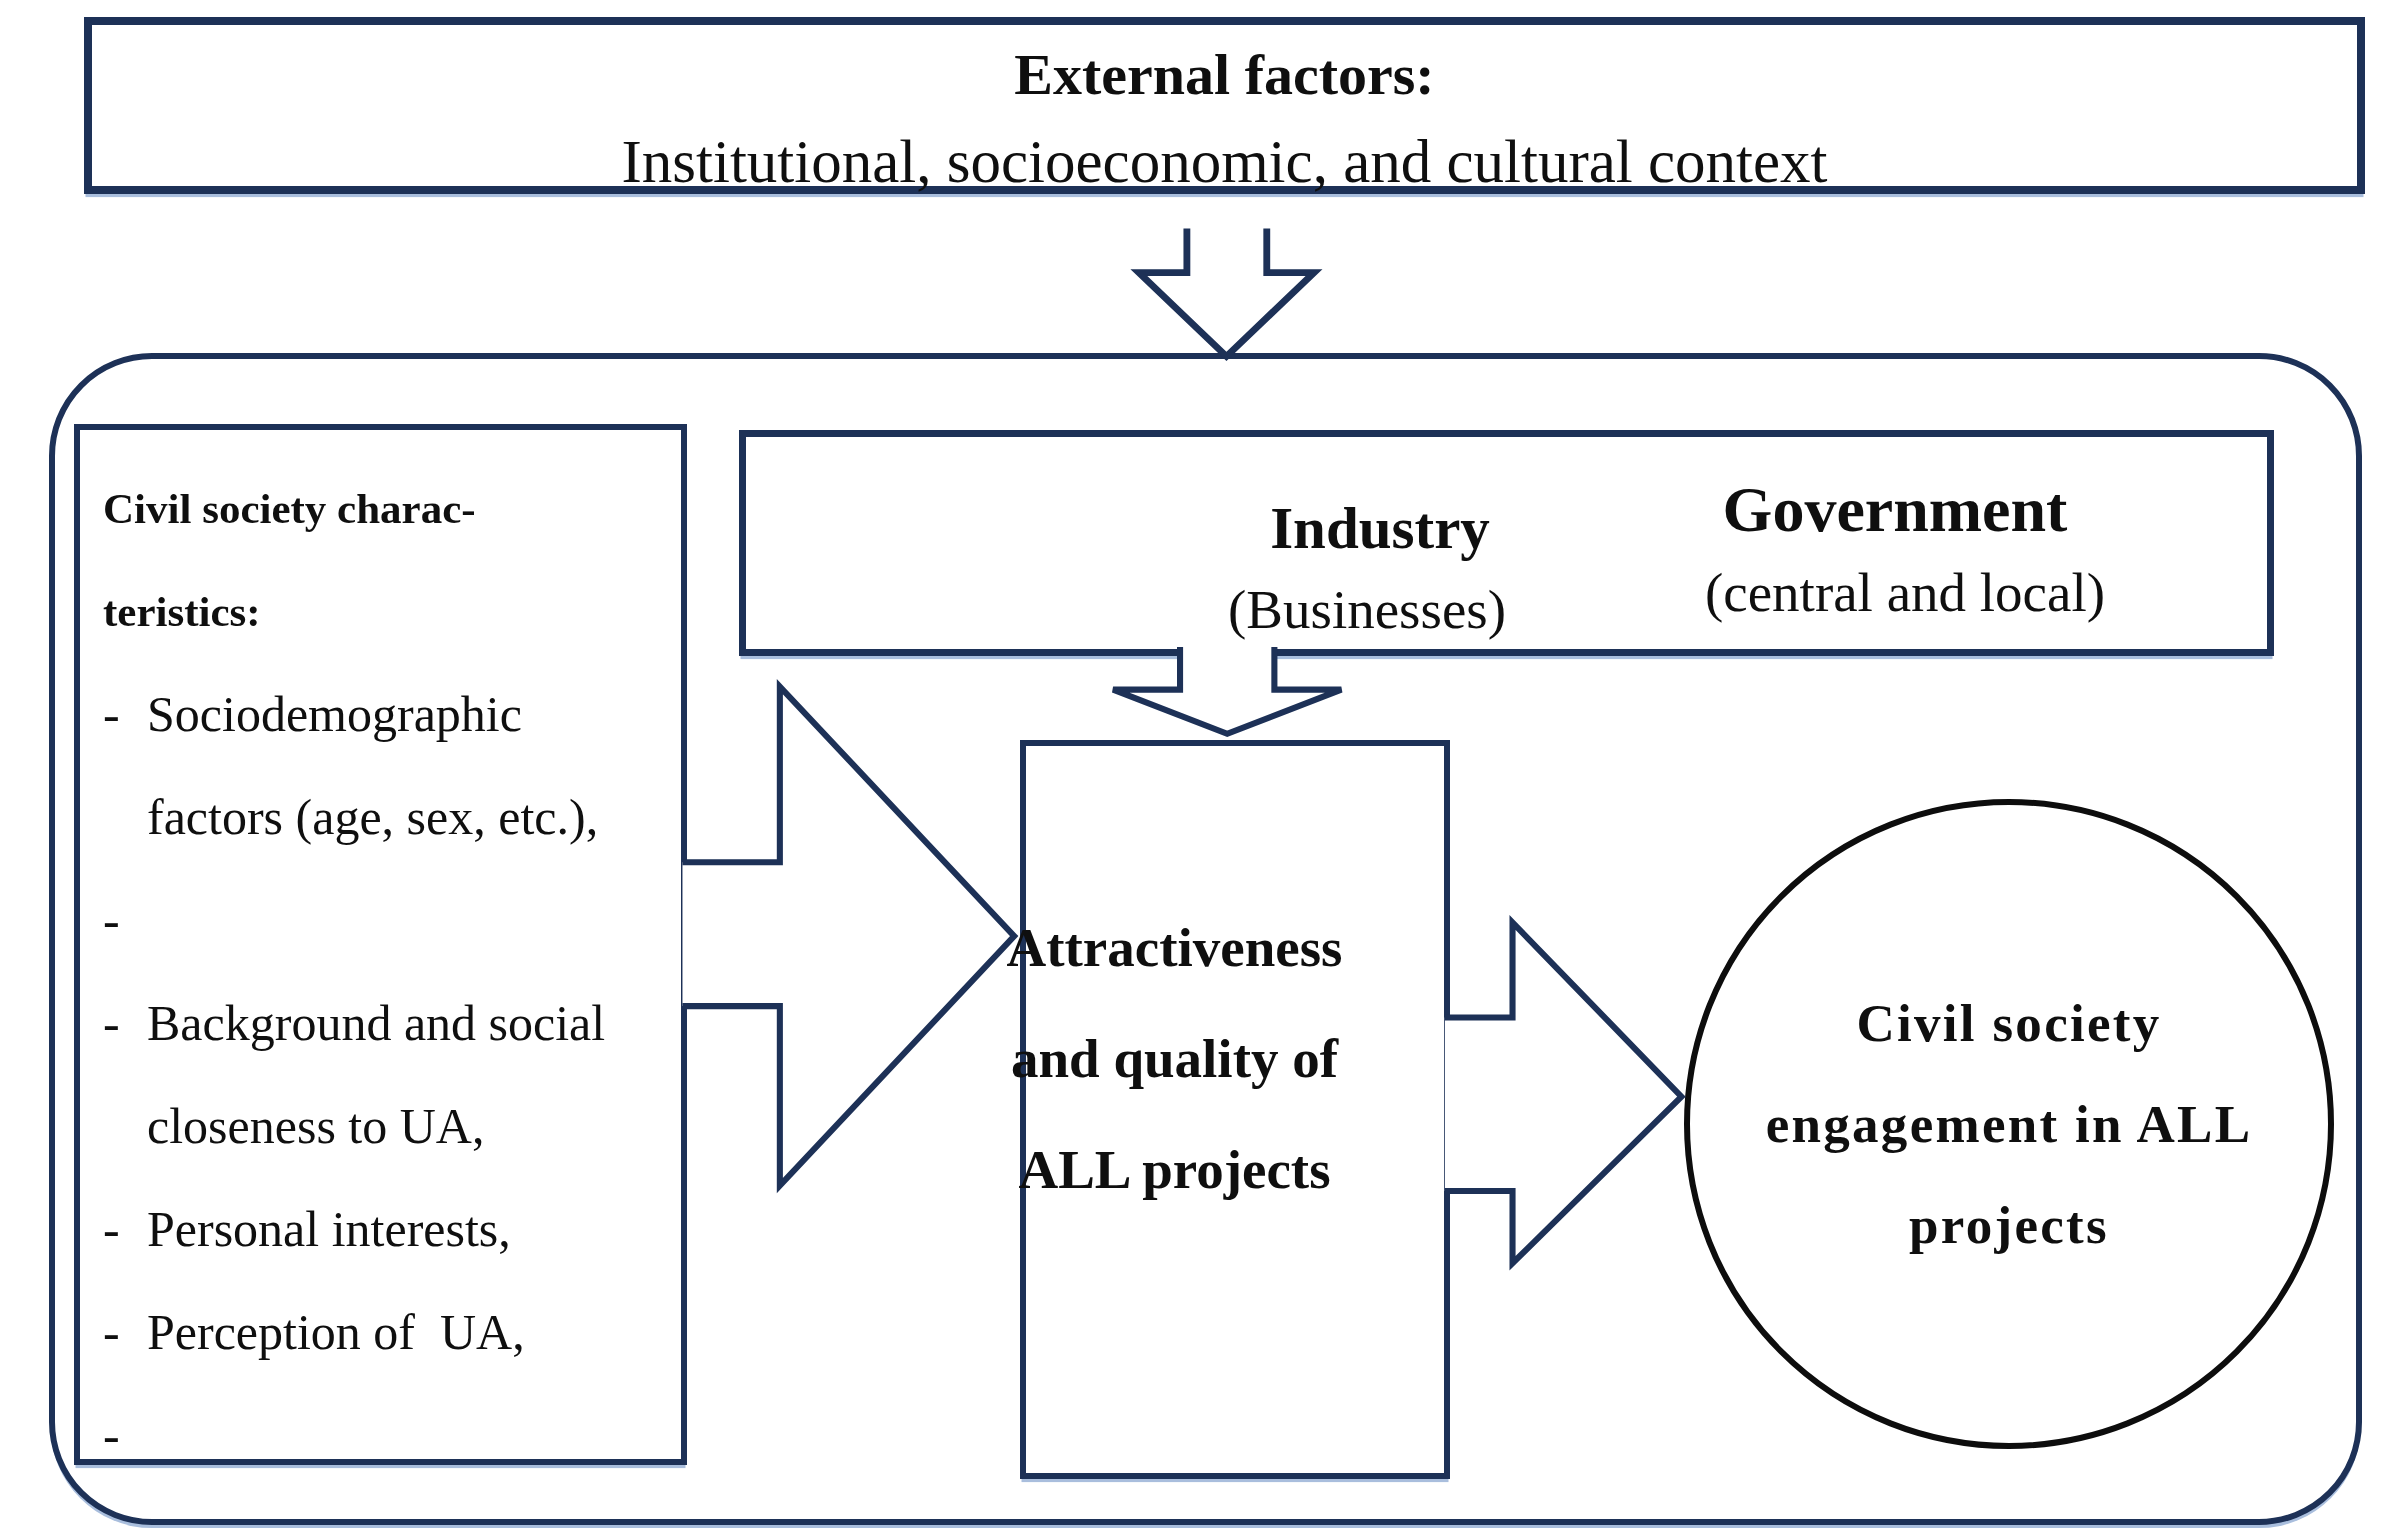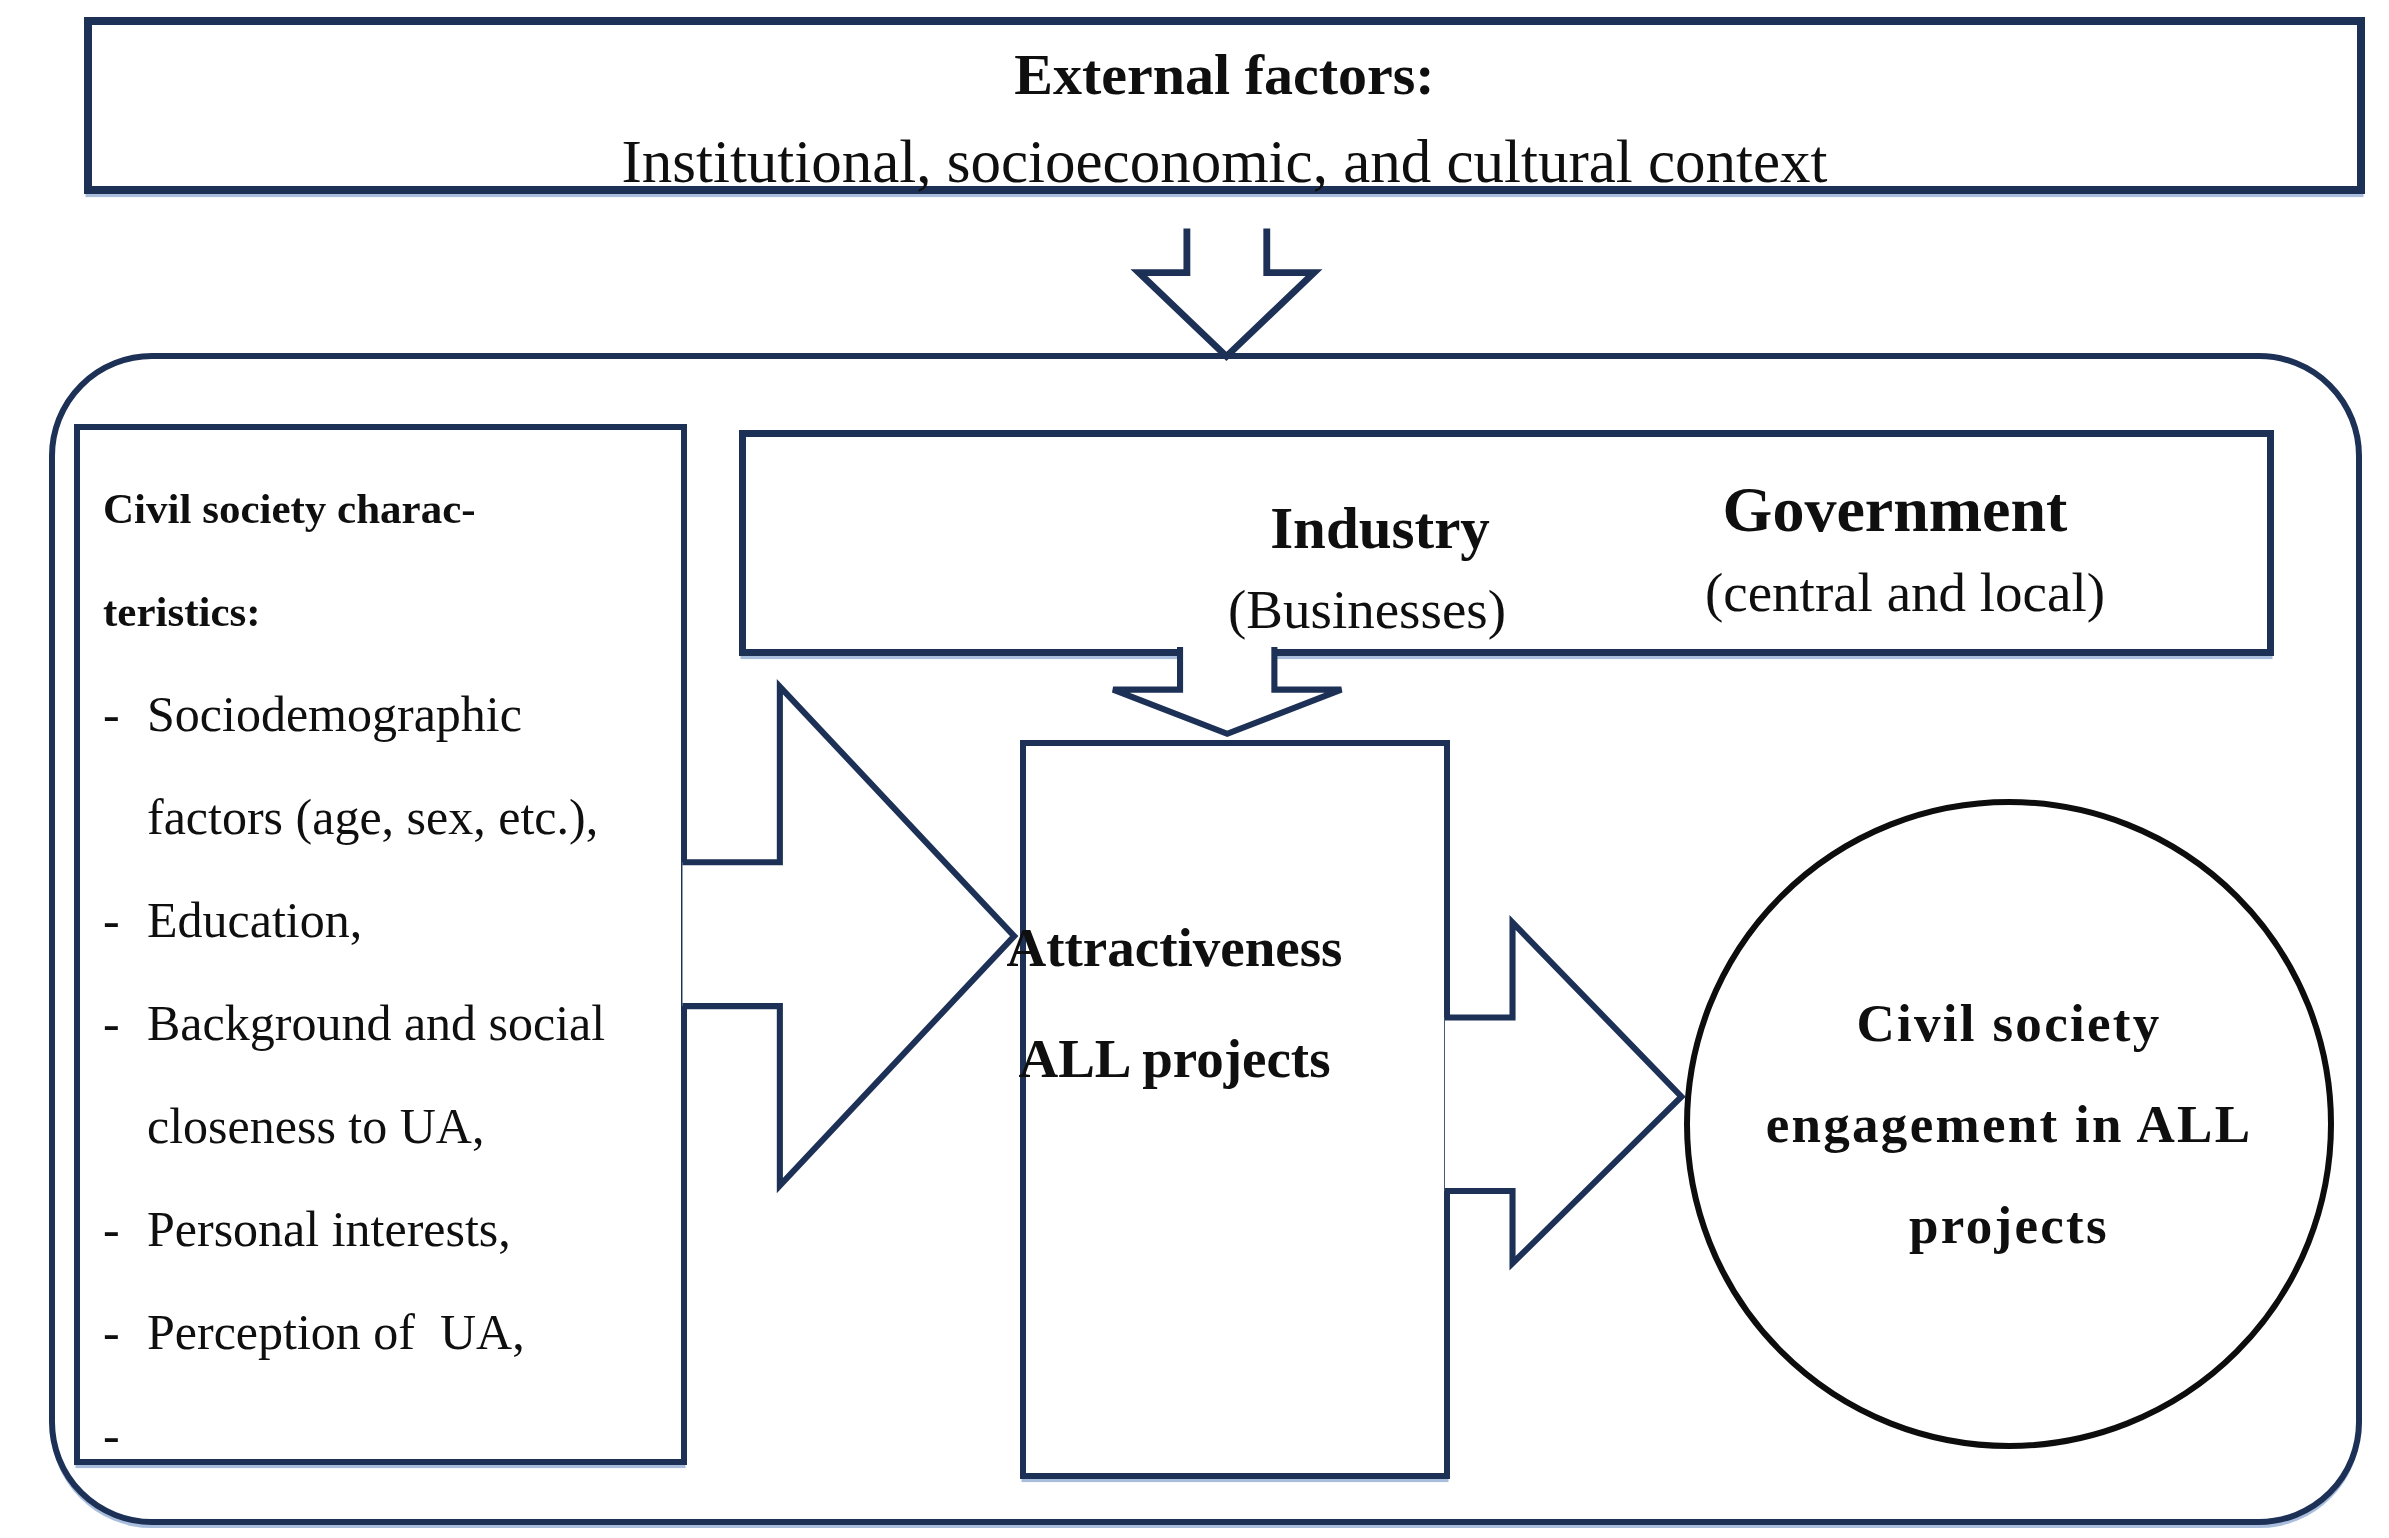--- a/index.html
+++ b/index.html
@@ -142,21 +142,20 @@
     <div class="item-line">
       <span class="bullet">-</span>
       <span>Sociodemographic</span>
     </div>
     <div class="item-line">
       <span class="bullet"></span>
       <span>factors (age, sex, etc.),</span>
     </div>
     <div class="item-line">
       <span class="bullet">-</span>
-      <span>Education,</span>
     </div>
     <div class="item-line">
       <span class="bullet">-</span>
       <span>Background and social</span>
     </div>
     <div class="item-line">
       <span class="bullet"></span>
       <span>closeness to UA,</span>
     </div>
     <div class="item-line">
@@ -174,20 +173,21 @@
 
   <div class="box" id="uig-box"></div>
   <div class="uig-label" id="lbl-industry">Industry</div>
   <div class="uig-label" id="lbl-government">Government</div>
   <div class="uig-sub" id="lbl-businesses">(Businesses)</div>
   <div class="uig-sub" id="lbl-central">(central and local)</div>
 
   <div class="box" id="attract-box"></div>
   <div id="attract-text">
     <div>Attractiveness</div>
+    <div>and quality of</div>
     <div>ALL projects</div>
   </div>
 
   <div id="engage-circle">
     <div class="ctext">
       <div>Civil society</div>
       <div>engagement in ALL</div>
       <div>projects</div>
     </div>
   </div>

